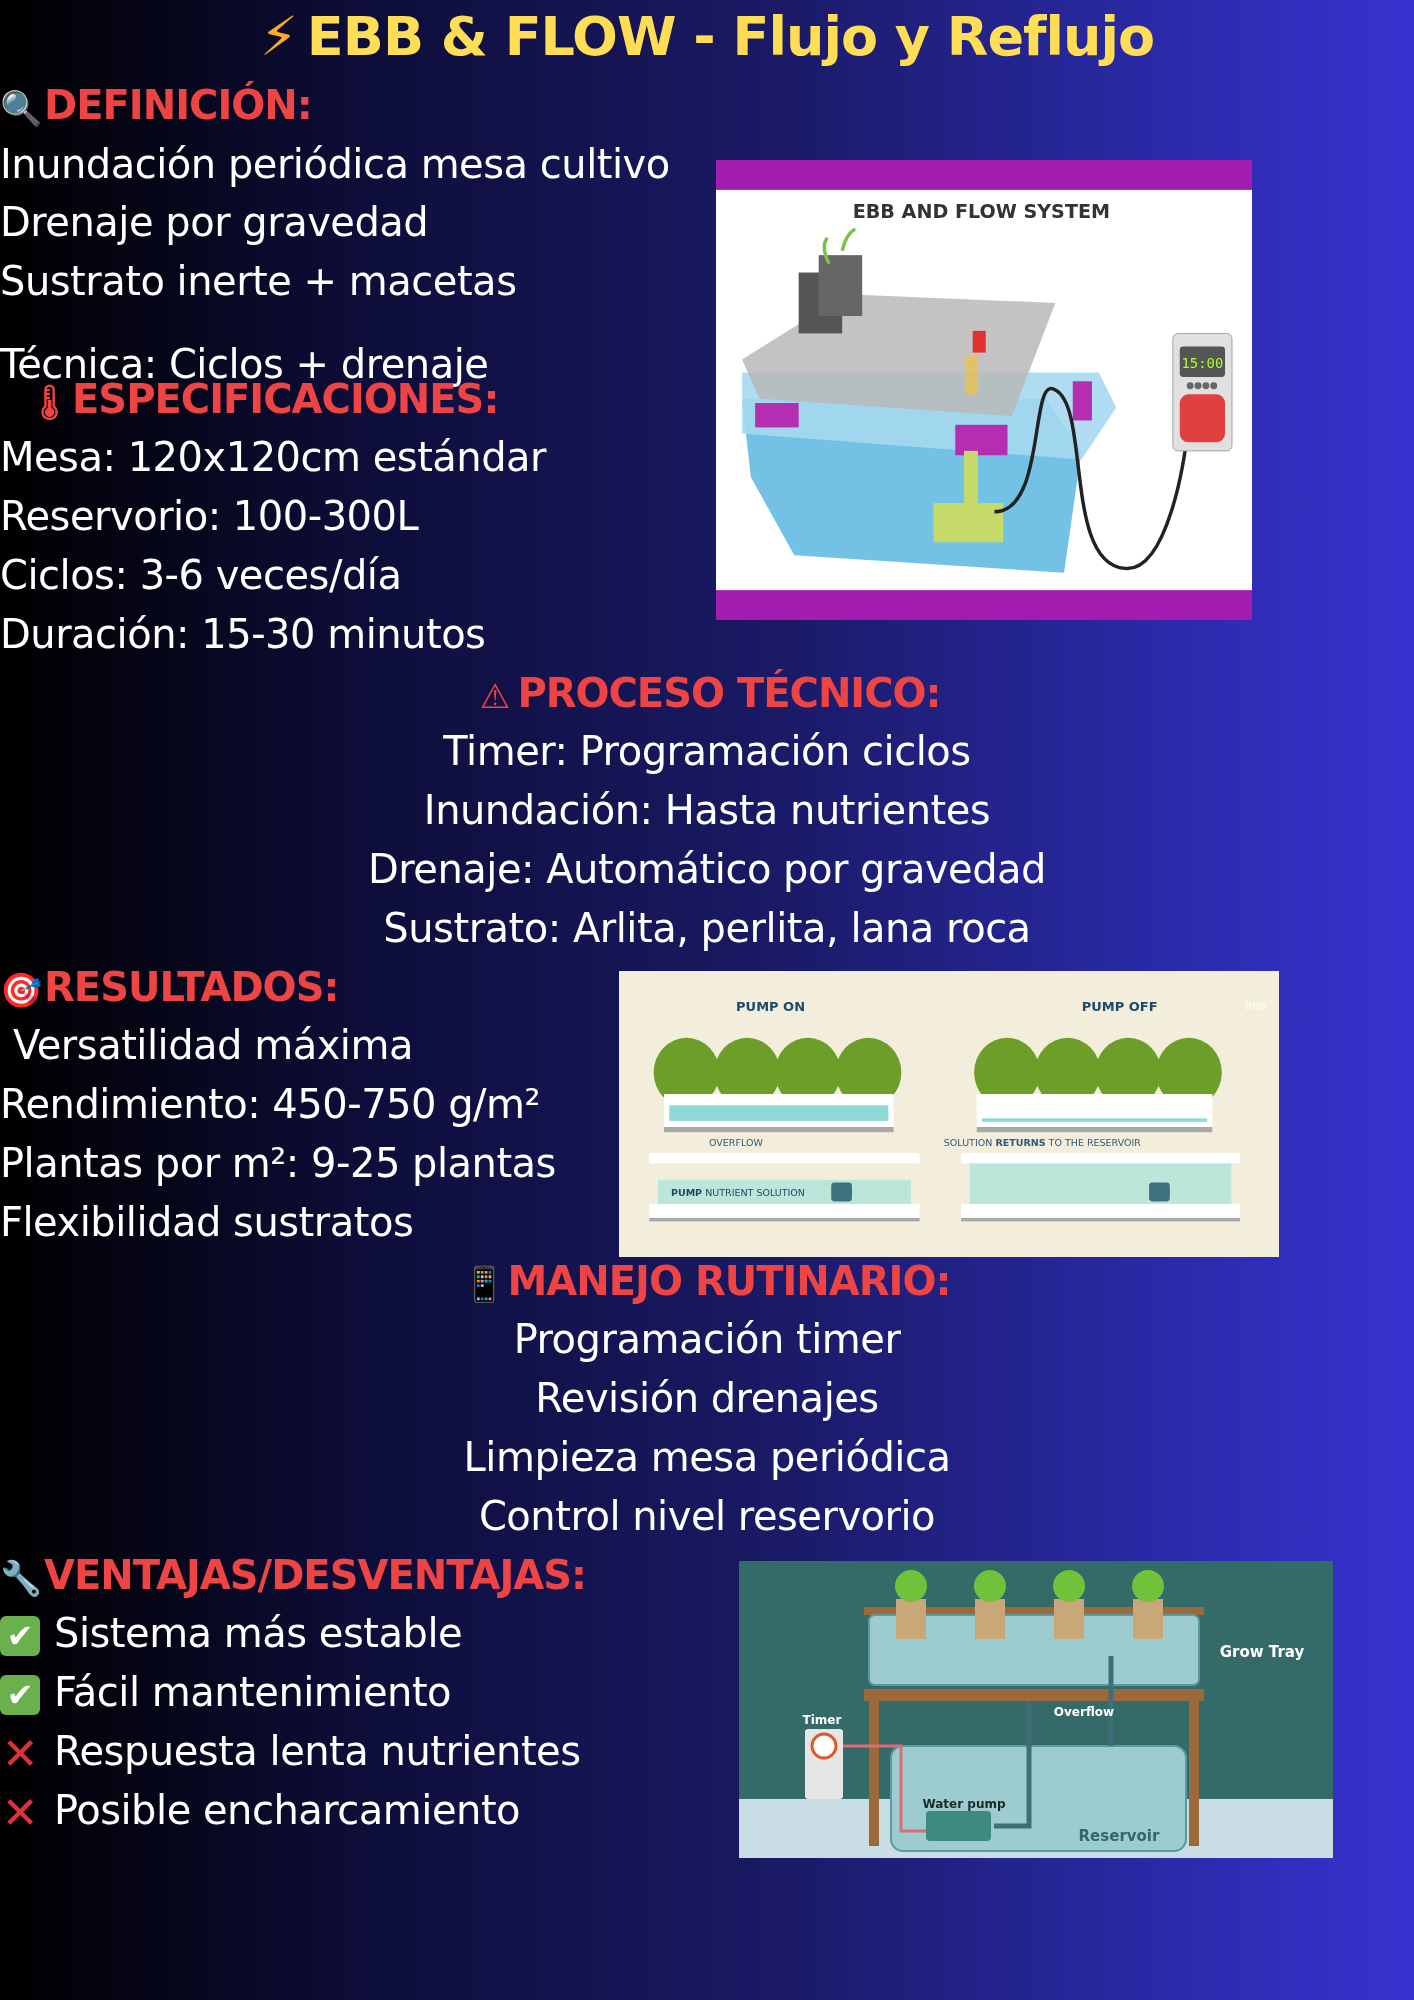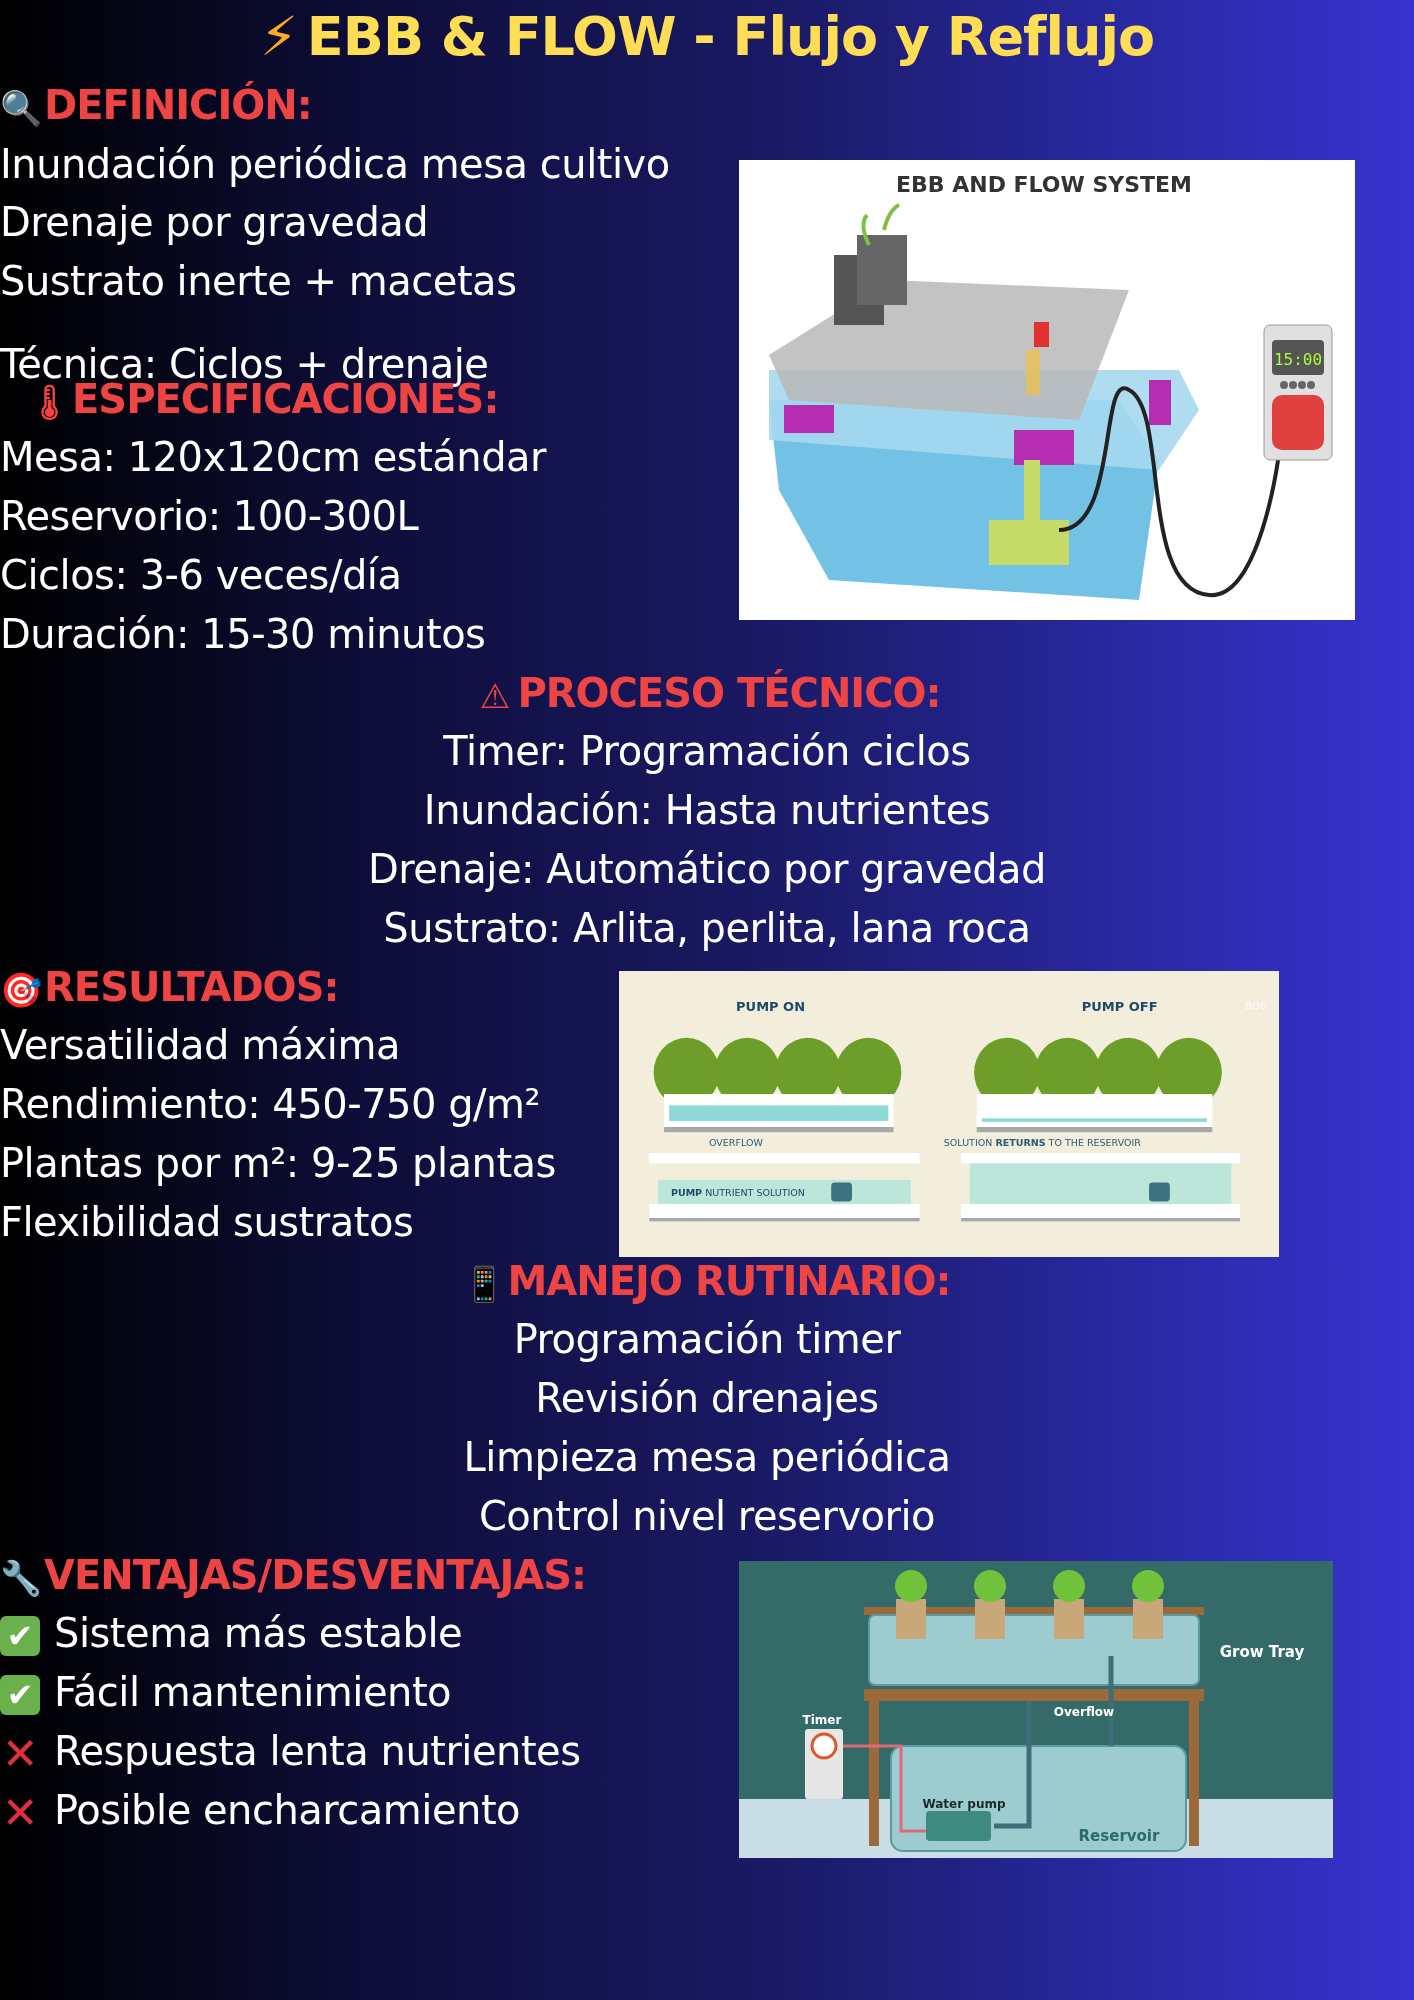--- a/index.html
+++ b/index.html
@@ -43,21 +43,21 @@
 <div class="line" style="top:311px;margin-top:24px;">Técnica: Ciclos + drenaje</div>
 
 <div class="line heading" style="top:370px;padding-left:28px;">
   <span class="emoji">🌡</span><span>ESPECIFICACIONES:</span>
 </div>
 <div class="line" style="top:428px;">Mesa: 120x120cm estándar</div>
 <div class="line" style="top:487px;">Reservorio: 100-300L</div>
 <div class="line" style="top:546px;">Ciclos: 3-6 veces/día</div>
 <div class="line" style="top:605px;">Duración: 15-30 minutos</div>
 
-<div class="img-box" style="left:739px; top:160px; width:616px; height:460px; background:#4d7c0f;">
+<div class="img-box" style="left:716px; top:160px; width:536px; height:460px; background:#a21caf;">
   <svg viewBox="0 0 616 460" xmlns="http://www.w3.org/2000/svg">
     <rect width="616" height="460" fill="#ffffff"></rect>
     <text x="305" y="32" text-anchor="middle" font-family="DejaVu Sans, sans-serif" font-weight="bold" font-size="22" fill="#333">EBB AND FLOW SYSTEM</text>
 
     <path d="M30 240 L380 240 L420 300 L400 440 L90 420 L40 330 Z" fill="#5bb7e0" opacity="0.85"></path>
     <path d="M30 210 L440 210 L460 250 L420 310 L30 280 Z" fill="#a6d8ef" opacity="0.9"></path>
 
     <path d="M30 195 L150 120 L390 130 L340 260 L50 240 Z" fill="#b8b8b8" opacity="0.85"></path>
 
     <rect x="45" y="245" width="50" height="28" fill="#b52db0"></rect>
@@ -90,21 +90,21 @@
   <span class="emoji">⚠</span><span>PROCESO TÉCNICO:</span>
 </div>
 <div class="line center" style="top:722px;">Timer: Programación ciclos</div>
 <div class="line center" style="top:781px;">Inundación: Hasta nutrientes</div>
 <div class="line center" style="top:840px;">Drenaje: Automático por gravedad</div>
 <div class="line center" style="top:899px;">Sustrato: Arlita, perlita, lana roca</div>
 
 <div class="line heading" style="top:958px;">
   <span class="emoji">🎯</span><span>RESULTADOS:</span>
 </div>
-<div class="line" style="top:1016px;">Versatilidad máxima</div>
+<div class="line" style="top:1016px;padding-left:13px;">Versatilidad máxima</div>
 <div class="line" style="top:1075px;">Rendimiento: 450-750 g/m²</div>
 <div class="line" style="top:1134px;">Plantas por m²: 9-25 plantas</div>
 <div class="line" style="top:1193px;">Flexibilidad sustratos</div>
 
 <div class="img-box" style="left:619px; top:971px; width:660px; height:286px; background:#f3eedc;">
   <svg viewBox="0 0 762 286" xmlns="http://www.w3.org/2000/svg">
     <rect width="762" height="286" fill="#f3eedc"></rect>
     <text x="175" y="24" text-anchor="middle" font-family="DejaVu Sans, sans-serif" font-weight="bold" font-size="15" fill="#1d4a6a">PUMP ON</text>
     <text x="578" y="24" text-anchor="middle" font-family="DejaVu Sans, sans-serif" font-weight="bold" font-size="15" fill="#1d4a6a">PUMP OFF</text>
     <text x="735" y="22" text-anchor="middle" font-family="DejaVu Serif, serif" font-size="11" fill="#fff">RQS</text>

